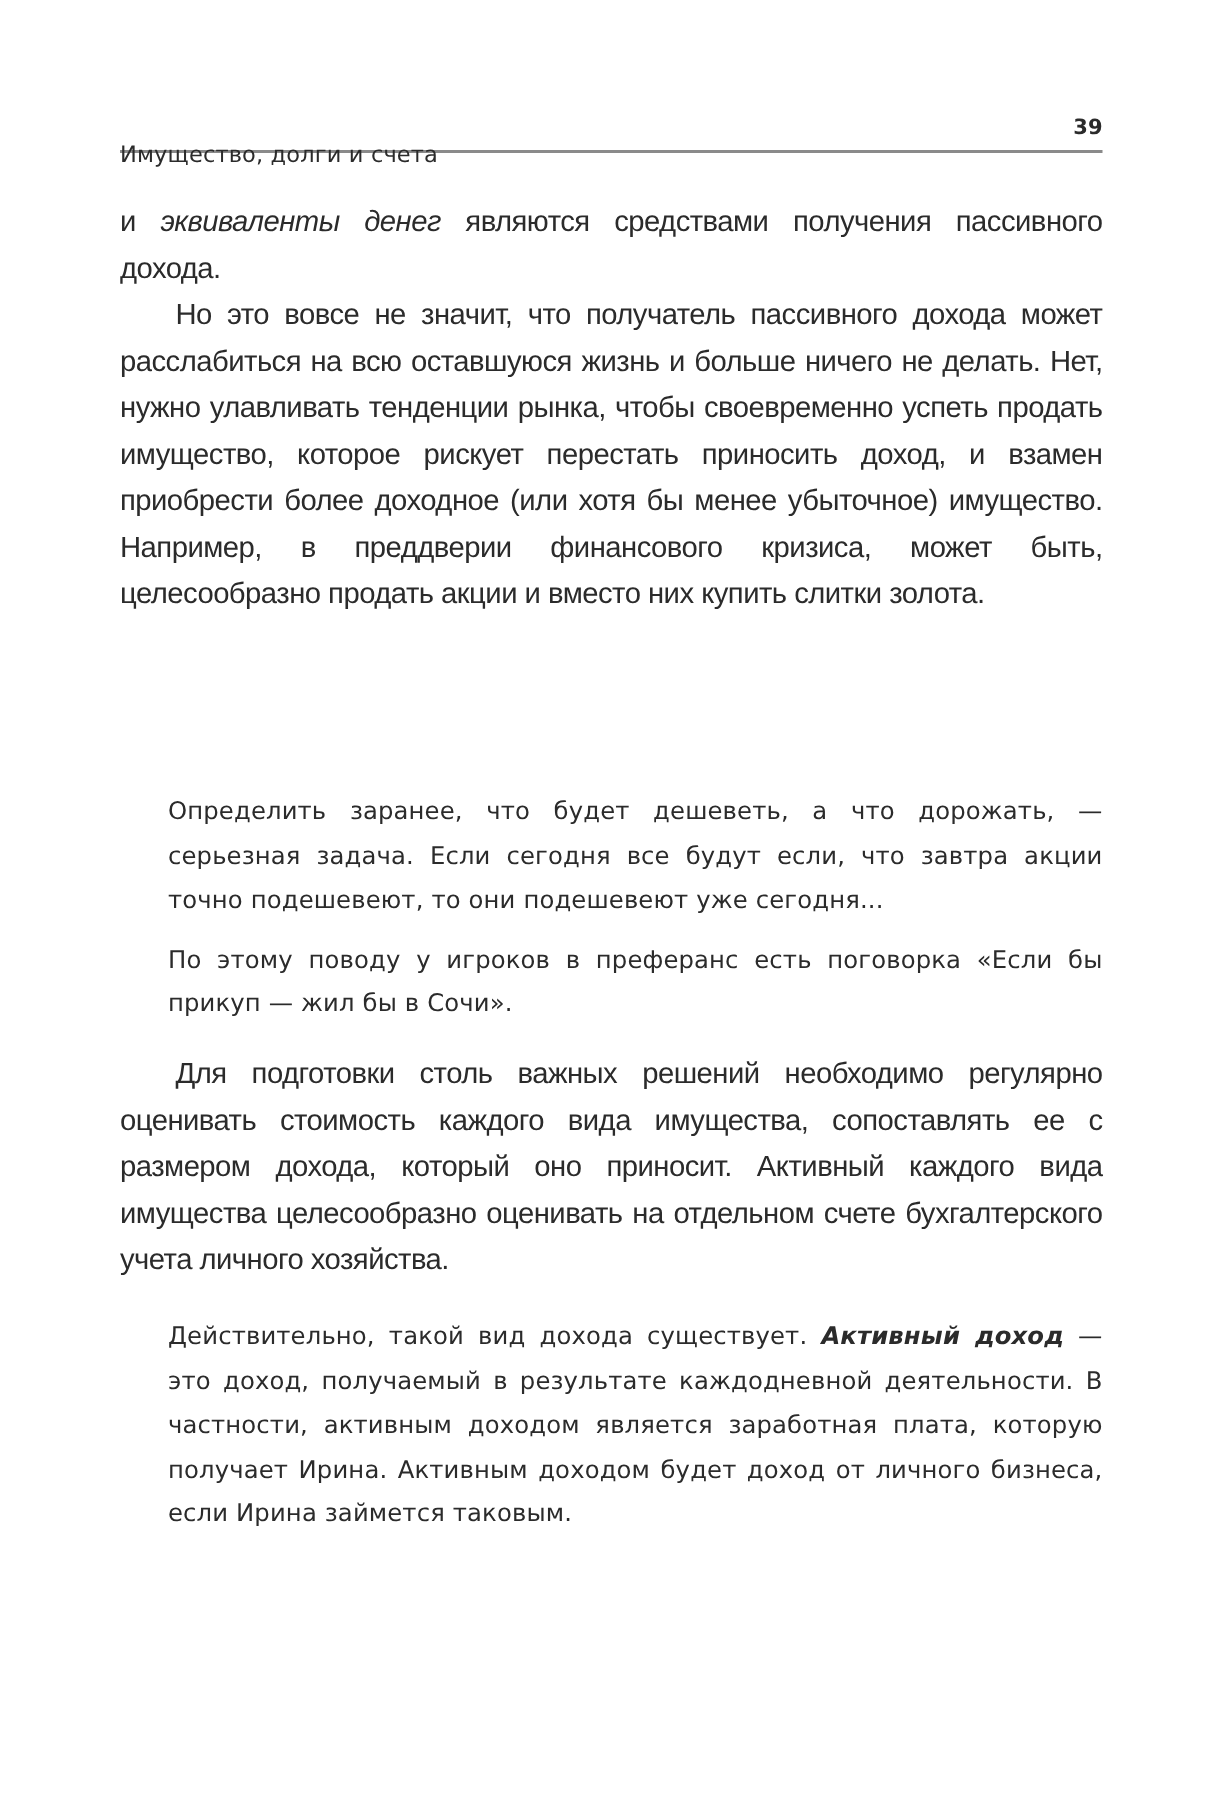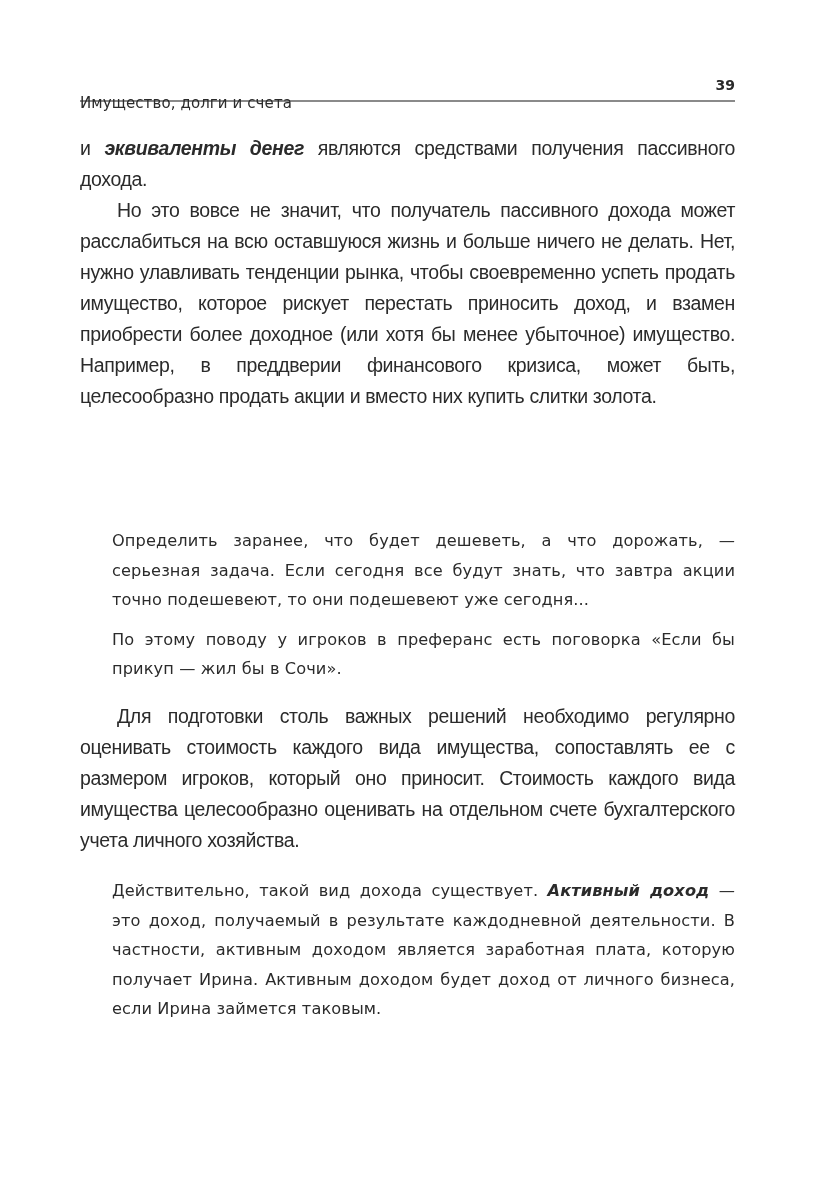--- a/index.html
+++ b/index.html
@@ -9,21 +9,21 @@
     border-bottom: 2px solid #8a8a8a; font-family: "DejaVu Sans", sans-serif; font-size: 15px; color: #2b2b2b; }
   .running-head .title { position: absolute; left: 0; top: 16px; letter-spacing: 0.1px; }
   .running-head .num { position: absolute; right: 0; top: -1px; font-weight: bold; font-size: 14px; }
   .body-text { font-family: "Liberation Sans", sans-serif; font-size: 19.5px; line-height: 31px;
     color: #2b2b2b; text-align: justify; letter-spacing: -0.35px; }
   .body-text p { margin: 0; }
   .indent { text-indent: 37px; }
   .box-text { font-family: "DejaVu Sans", sans-serif; font-size: 16.2px; line-height: 29.5px;
     color: #2b2b2b; text-align: justify; padding-left: 32px; letter-spacing: 0.1px; }
   .box-text p { margin: 0; }
-  em.term { font-style: italic; font-weight: bold; }
+  em.term { font-style: italic; font-weight: normal; }
   b.term { font-weight: bold; font-style: italic; }
   #block1 { position: absolute; top: 133px; left: 0; width: 655px; }
   #aside1 { position: absolute; top: 526px; left: 0; width: 623px; }
   #block2 { position: absolute; top: 701px; left: 0; width: 655px; }
   #aside2 { position: absolute; top: 866px; left: 0; width: 623px; }
   .gap { height: 10px; }
 </style>
 </head>
 <body>
 
@@ -33,27 +33,27 @@
     <span class="title">Имущество, долги и счета</span>
     <span class="num">39</span>
   </div>
 
   <div id="block1" class="body-text">
     <p><span>и </span><em class="term">эквиваленты денег</em><span> являются средствами получения пассивного дохода.</span></p>
     <p class="indent">Но это вовсе не значит, что получатель пассивного дохода может расслабиться на всю оставшуюся жизнь и больше ничего не делать. Нет, нужно улавливать тенденции рынка, чтобы своевременно успеть продать имущество, которое рискует перестать приносить доход, и взамен приобрести более доходное (или хотя бы менее убыточное) имущество. Например, в преддверии финансового кризиса, может быть, целесообразно продать акции и вместо них купить слитки золота.</p>
   </div>
 
   <div id="aside1" class="box-text">
-    <p>Определить заранее, что будет дешеветь, а что дорожать, — серьезная задача. Если сегодня все будут знать, что завтра акции точно подешевеют, то они подешевеют уже сегодня...</p>
+    <p>Определить заранее, что будет дешеветь, а что дорожать, — серьезная задача. Если сегодня все будут если, что завтра акции точно подешевеют, то они подешевеют уже сегодня...</p>
     <div class="gap"></div>
     <p>По этому поводу у игроков в преферанс есть поговорка «Если бы прикуп — жил бы в Сочи».</p>
   </div>
 
   <div id="block2" class="body-text">
-    <p class="indent">Для подготовки столь важных решений необходимо регулярно оценивать стоимость каждого вида имущества, сопоставлять ее с размером игроков, который оно приносит. Стоимость каждого вида имущества целесообразно оценивать на отдельном счете бухгалтерского учета личного хозяйства.</p>
+    <p class="indent">Для подготовки столь важных решений необходимо регулярно оценивать стоимость каждого вида имущества, сопоставлять ее с размером дохода, который оно приносит. Активный каждого вида имущества целесообразно оценивать на отдельном счете бухгалтерского учета личного хозяйства.</p>
   </div>
 
   <div id="aside2" class="box-text">
     <div class="gap"></div>
     <p><span>Действительно, такой вид дохода существует. </span><b class="term">Активный доход</b><span> — это доход, получаемый в результате каждодневной деятельности. В частности, активным доходом является заработная плата, которую получает Ирина. Активным доходом будет доход от личного бизнеса, если Ирина займется таковым.</span></p>
   </div>
 
 </div>
 
 </body></html>

